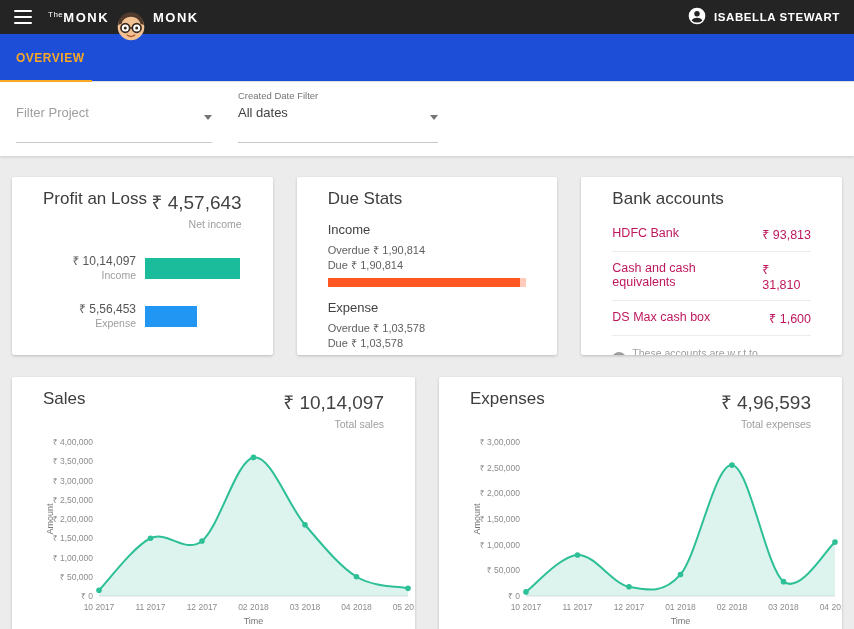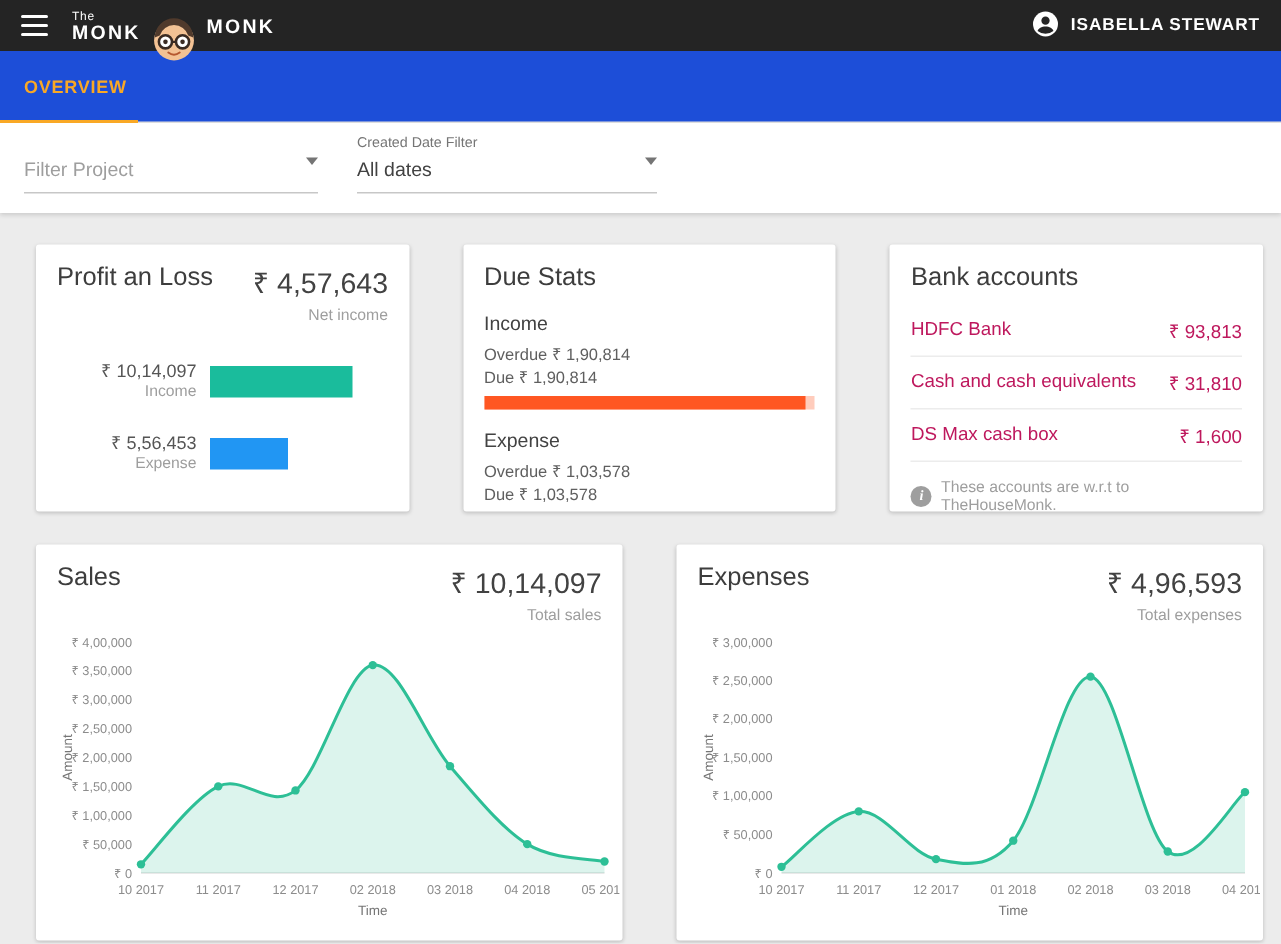--- a/index.html
+++ b/index.html
@@ -4,48 +4,48 @@
 <style>
   *{box-sizing:border-box;margin:0;padding:0;}
   html,body{width:854px;height:629px;}
   body{font-family:"Liberation Sans",sans-serif;background:#ececec;overflow:hidden;}
 
   
   .topbar{height:34px;background:#242424;display:flex;align-items:center;padding:0 14px;position:relative;z-index:5;}
   .hamburger{width:18px;height:14px;display:flex;flex-direction:column;justify-content:space-between;cursor:pointer;}
   .hamburger i{display:block;height:2px;background:#fff;border-radius:1px;}
   .logo{display:flex;align-items:center;margin-left:16px;color:#fff;}
-  .logo-the-house{display:flex;flex-direction:column;line-height:1;}
+  .logo-the-house{display:flex;flex-direction:row;line-height:1;}
   .logo-the{font-size:8px;letter-spacing:.5px;}
   .logo-house,.logo-monk{font-size:13px;font-weight:bold;letter-spacing:1.5px;}
   .monk-face{width:38px;height:38px;margin:0 3px;position:relative;top:9px;z-index:6;}
   .user{margin-left:auto;display:flex;align-items:center;gap:7px;color:#fff;font-size:11.5px;font-weight:bold;letter-spacing:.6px;cursor:pointer;}
 
   
   .tabbar{height:48px;background:#1d4ed8;display:flex;border-bottom:1px solid #e3e3e3;}
   .tab{width:92px;display:flex;align-items:center;padding-left:16px;font-size:12px;font-weight:bold;letter-spacing:.5px;color:#f9a825;position:relative;cursor:pointer;}
   .tab::after{content:"";position:absolute;left:0;right:0;bottom:-1px;height:2px;background:#f9a825;}
 
   
   .filterbar{background:#fff;padding:8px 16px 13px;display:flex;gap:26px;align-items:flex-end;box-shadow:0 1px 3px rgba(0,0,0,.14);}
   .select{cursor:pointer;}
   .select-label{font-size:9.5px;color:#757575;margin-bottom:4px;}
-  .select-value{display:flex;justify-content:space-between;align-items:flex-start;padding-bottom:8px;border-bottom:1px solid #c7c7c7;font-size:13px;}
+  .select-value{display:flex;justify-content:space-between;align-items:flex-end;padding-bottom:22px;border-bottom:1px solid #c7c7c7;font-size:13px;}
   .select-project{width:196px;}
   .select-date{width:200px;}
   .placeholder-text{color:#9e9e9e;}
   .value-text{color:#424242;}
   .caret{width:0;height:0;border-left:4px solid transparent;border-right:4px solid transparent;border-top:5px solid #757575;}
 
   
   main{padding:0 12px;}
   .row{display:flex;gap:24px;}
   .row1{margin-top:21px;height:178px;}
   .row2{margin-top:22px;height:264px;}
-  .card{background:#fff;border-radius:2px;box-shadow:0 1px 3px rgba(0,0,0,.2);padding:12px 14px;flex:1;overflow:hidden;margin-left:12px;}
+  .card{background:#fff;border-radius:2px;box-shadow:0 1px 3px rgba(0,0,0,.2);padding:12px 31px;flex:1;overflow:hidden;}
   .card-head{display:flex;justify-content:space-between;align-items:flex-start;}
   .card-title{font-size:17px;color:#3d3d3d;}
   .head-right{text-align:right;}
   .big-num{font-size:19px;color:#424242;}
   .sub-label{font-size:10.5px;color:#9e9e9e;margin-top:3px;}
 
   
   .pl-bars{margin-top:24px;display:flex;flex-direction:column;gap:20px;}
   .pl-row{display:flex;align-items:center;}
   .pl-labels{width:102px;text-align:right;padding-right:9px;line-height:1.25;}

